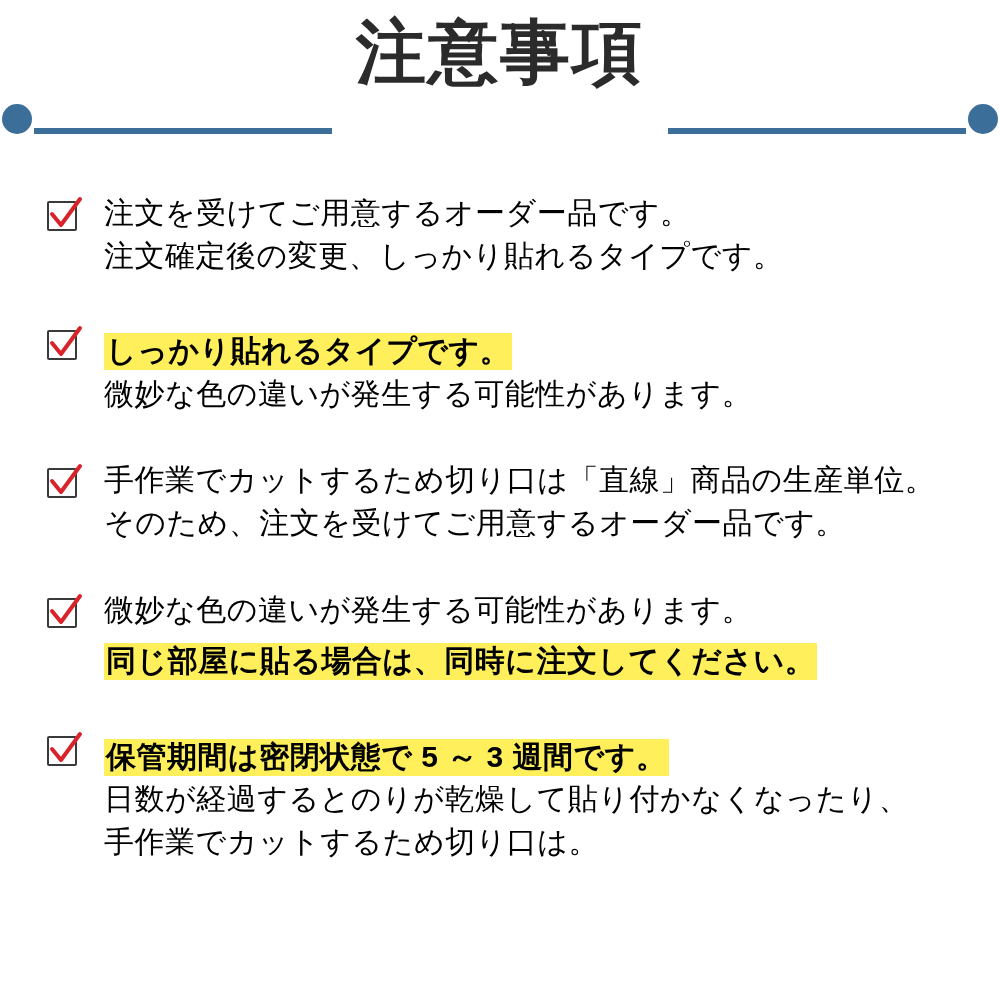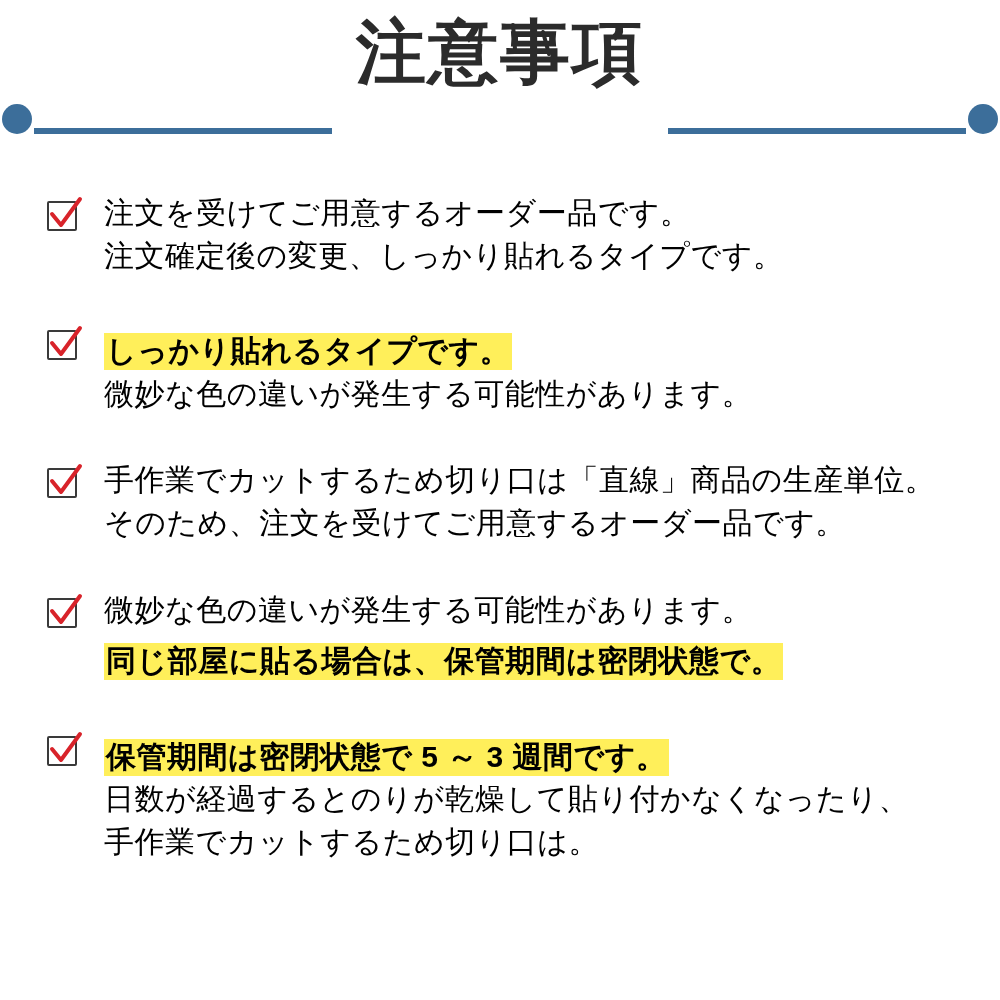--- a/index.html
+++ b/index.html
@@ -208,21 +208,21 @@
 
     <div class="item">
       <div class="checkbox">
         <div class="box"></div>
         <svg viewBox="0 0 40 40">
             <path d="M8 18 L17 29 L36 3" fill="none" stroke="#d8232a" stroke-width="4" stroke-linecap="round" stroke-linejoin="round"></path>
           </svg>
       </div>
       <div class="lines">
         <div class="line">微妙な色の違いが発生する可能性があります。</div>
-        <div class="line hl"><span class="mark">同じ部屋に貼る場合は、保管期間は密閉状態で。</span></div>
+        <div class="line hl"><span class="mark">同じ部屋に貼る場合は、同時に注文してください。</span></div>
       </div>
     </div>
 
     <div class="item">
       <div class="checkbox">
         <div class="box"></div>
         <svg viewBox="0 0 40 40">
             <path d="M8 18 L17 29 L36 3" fill="none" stroke="#d8232a" stroke-width="4" stroke-linecap="round" stroke-linejoin="round"></path>
           </svg>
       </div>

